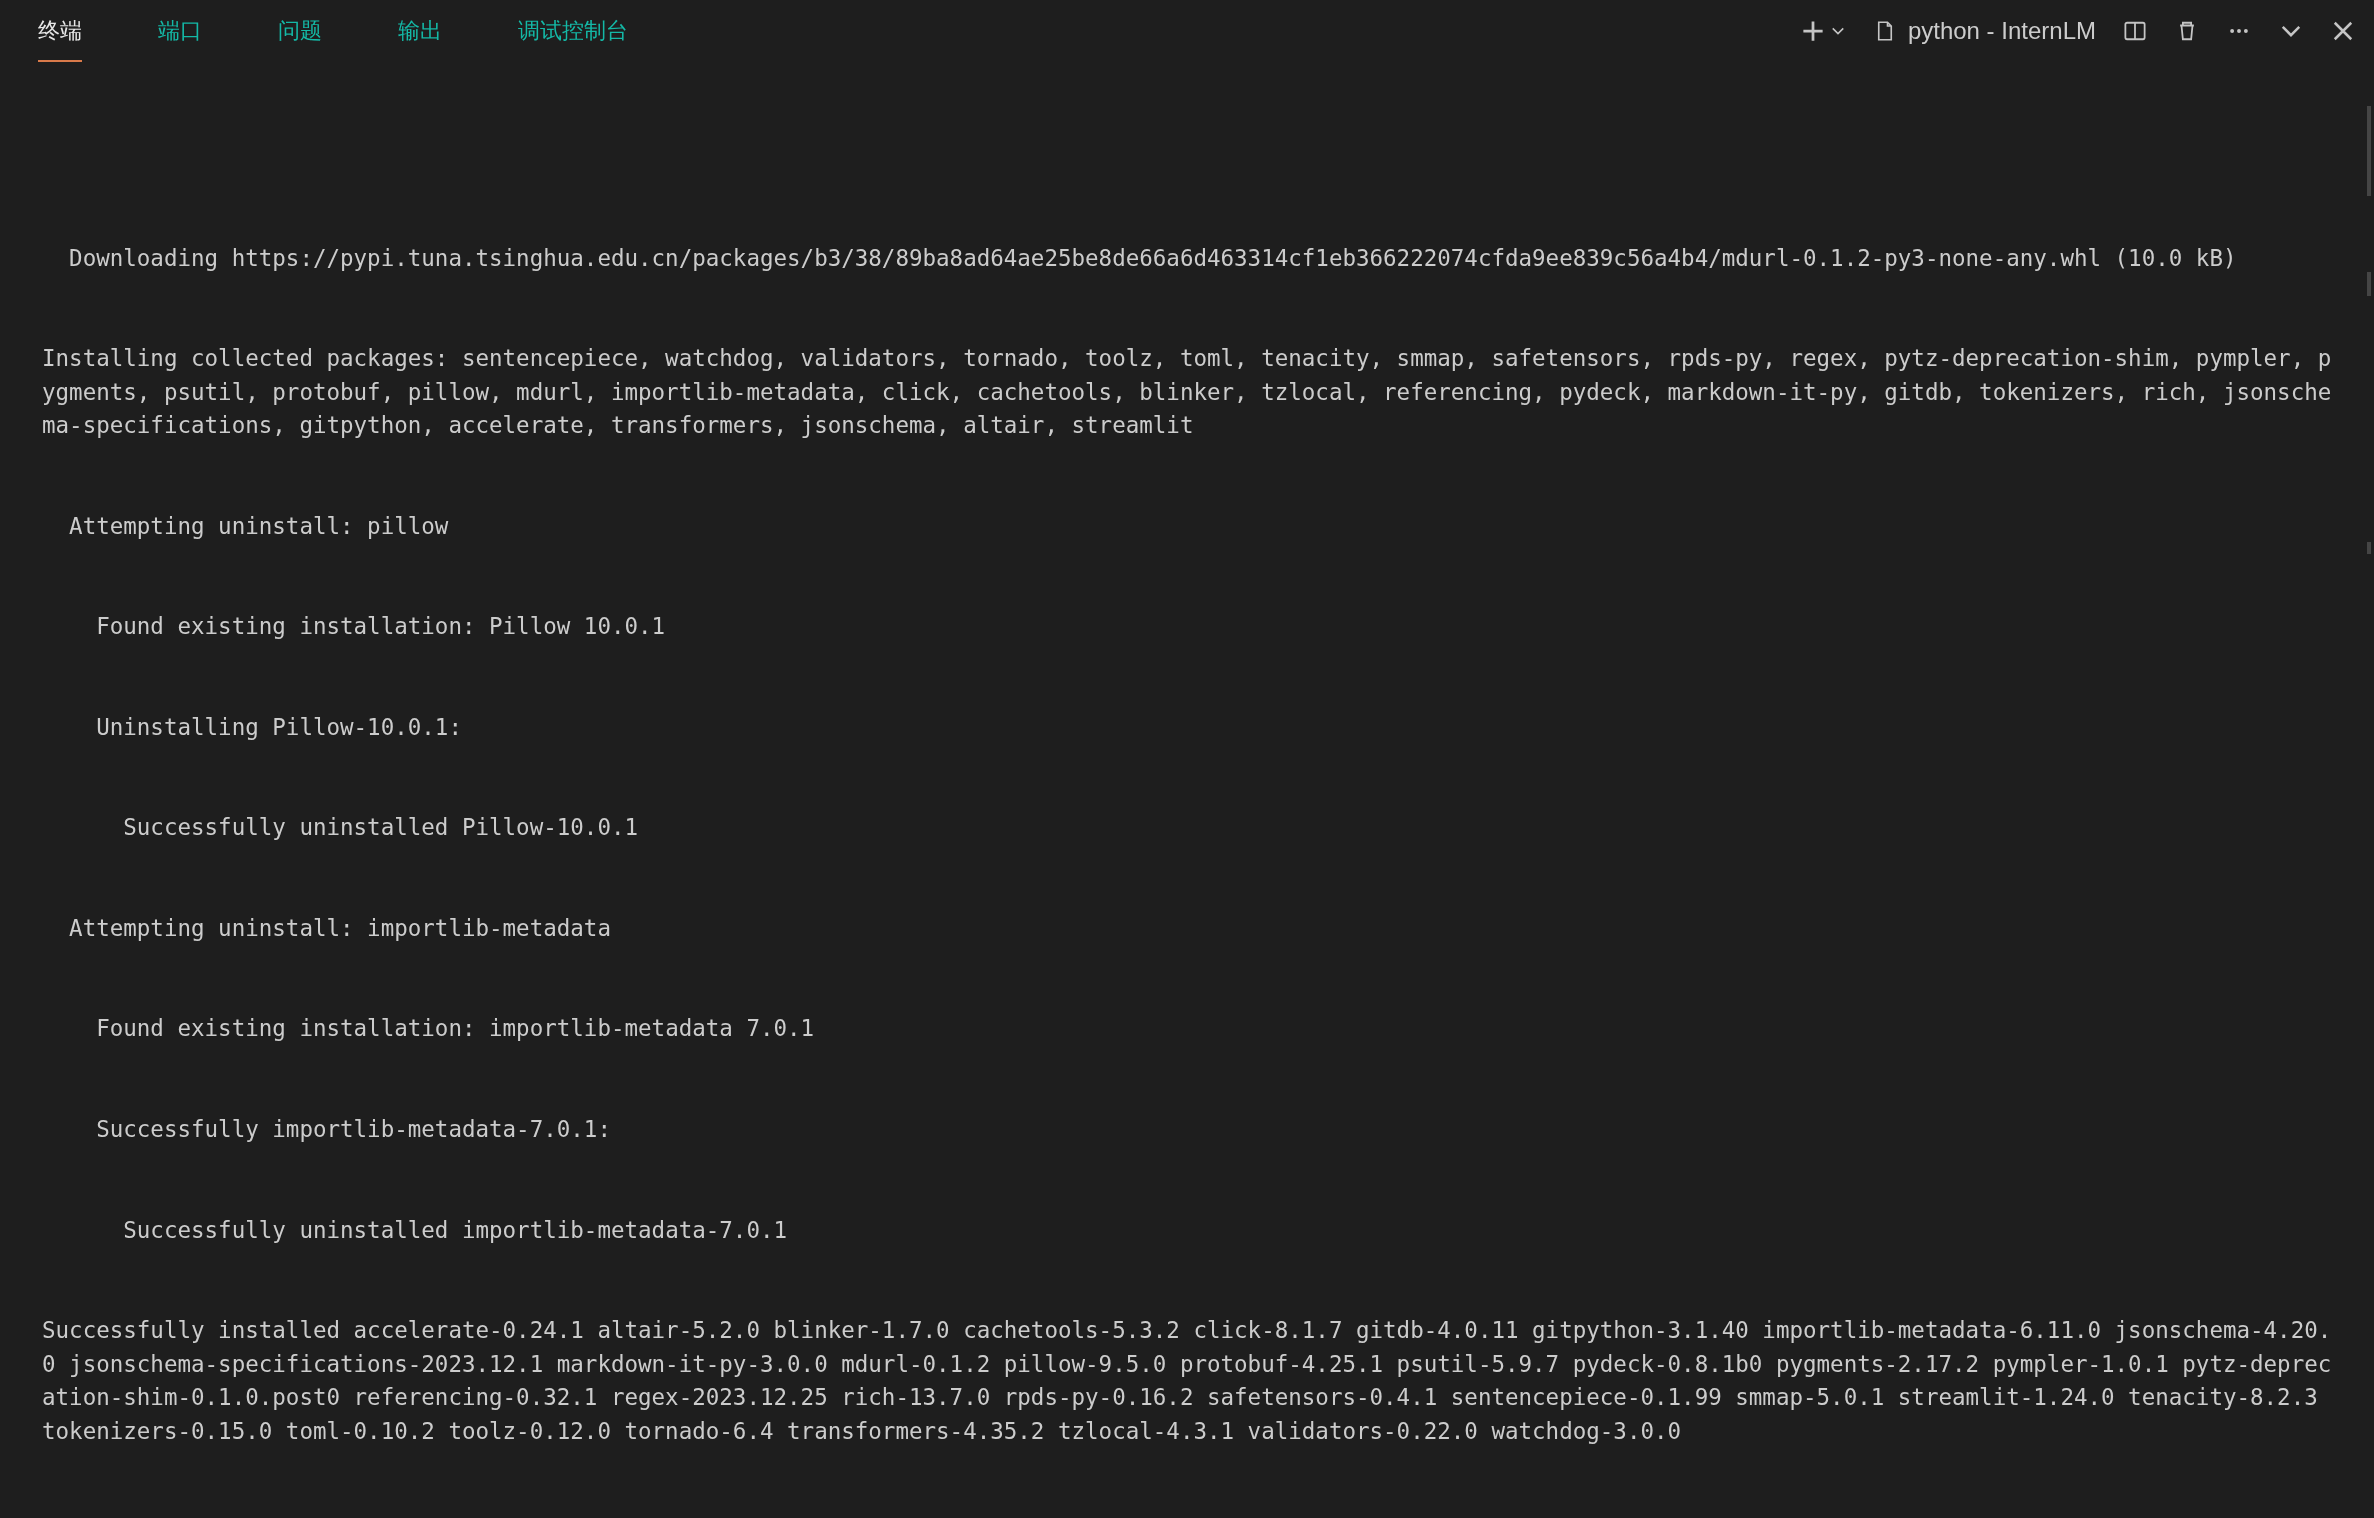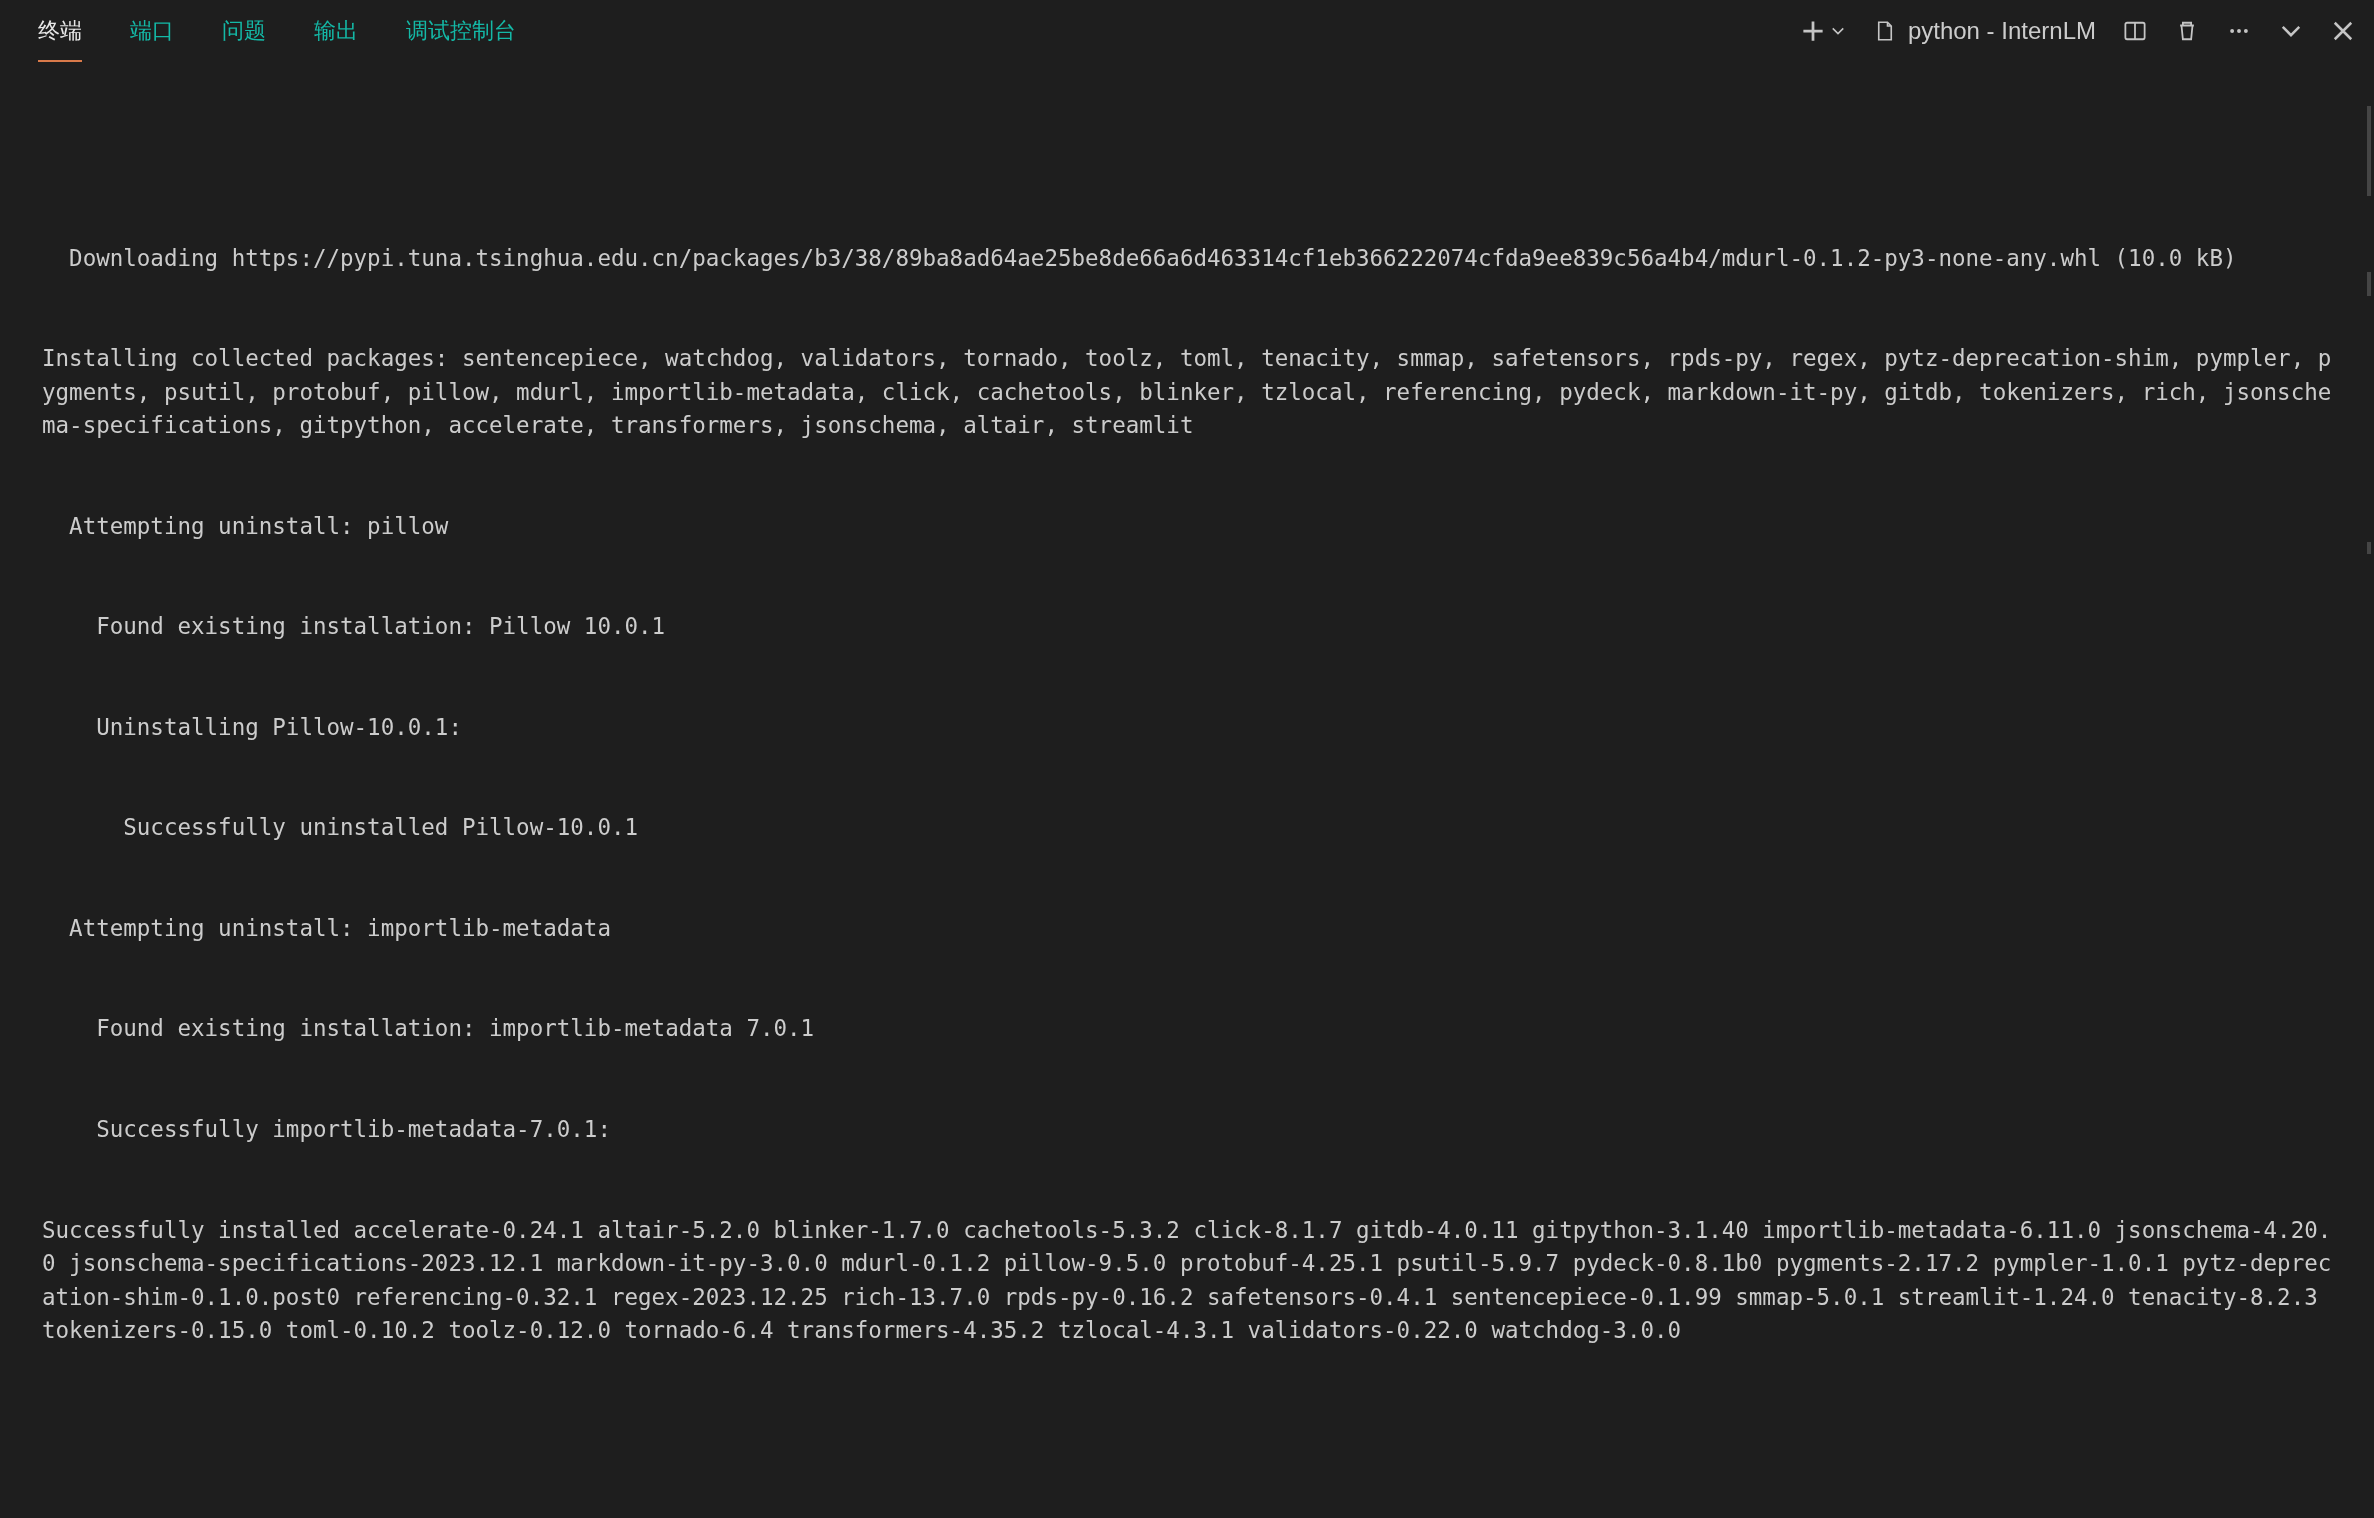--- a/index.html
+++ b/index.html
@@ -1,21 +1,21 @@
 <!DOCTYPE html>
 <html><head>
 <meta charset="utf-8">
 <style>
   * { margin: 0; padding: 0; box-sizing: border-box; }
   html, body { width: 100%; height: 100%; background: #1e1e1e; font-family: -apple-system, BlinkMacSystemFont, "Segoe UI", sans-serif; overflow: hidden; }
   
   .panel { display: flex; flex-direction: column; height: 100vh; width: 100vw; background: #1e1e1e; }
   
   .header { display: flex; align-items: center; justify-content: space-between; height: 62px; padding: 0 18px 0 38px; border-bottom: 0; }
-  .tabs { display: flex; gap: 48px; align-items: center; height: 100%; }
+  .tabs { display: flex; gap: 76px; align-items: center; height: 100%; }
   .tab { color: #14b8a6; font-size: 22px; cursor: pointer; height: 100%; display: flex; align-items: center; position: relative; }
   .tab.active { color: #e7e7e7; }
   .tab.active::after { content: ""; position: absolute; left: 0; right: 0; bottom: 0; height: 2px; background: #d97a4a; }
   
   .actions { display: flex; gap: 26px; align-items: center; color: #c5c5c5; }
   .action-icon { width: 26px; height: 26px; display: flex; align-items: center; justify-content: center; cursor: pointer; color: #c5c5c5; fill: currentColor; }
   .action-group { display: flex; align-items: center; gap: 4px; }
   .session-label { display: flex; align-items: center; gap: 10px; color: #cccccc; font-size: 24px; }
   
   .terminal-body { flex: 1; padding: 12px 32px 12px 42px; font-family: "Menlo", "Consolas", monospace; font-size: 22.5px; line-height: 1.49; color: #cccccc; white-space: pre-wrap; word-break: break-all; overflow: hidden; position: relative; }
@@ -92,20 +92,21 @@
     <div class="sb" style="top:480px;height:12px"></div>
     <div class="line">  Downloading https://pypi.tuna.tsinghua.edu.cn/packages/b3/38/89ba8ad64ae25be8de66a6d463314cf1eb366222074cfda9ee839c56a4b4/mdurl-0.1.2-py3-none-any.whl (10.0 kB)</div>
     <div class="line">Installing collected packages: sentencepiece, watchdog, validators, tornado, toolz, toml, tenacity, smmap, safetensors, rpds-py, regex, pytz-deprecation-shim, pympler, pygments, psutil, protobuf, pillow, mdurl, importlib-metadata, click, cachetools, blinker, tzlocal, referencing, pydeck, markdown-it-py, gitdb, tokenizers, rich, jsonschema-specifications, gitpython, accelerate, transformers, jsonschema, altair, streamlit</div>
     <div class="line">  Attempting uninstall: pillow</div>
     <div class="line">    Found existing installation: Pillow 10.0.1</div>
     <div class="line">    Uninstalling Pillow-10.0.1:</div>
     <div class="line">      Successfully uninstalled Pillow-10.0.1</div>
     <div class="line">  Attempting uninstall: importlib-metadata</div>
     <div class="line">    Found existing installation: importlib-metadata 7.0.1</div>
     <div class="line">    Successfully importlib-metadata-7.0.1:</div>
+    <div class="line">      Successfully uninstalled importlib-metadata-7.0.1</div>
     <div class="line">Successfully installed accelerate-0.24.1 altair-5.2.0 blinker-1.7.0 cachetools-5.3.2 click-8.1.7 gitdb-4.0.11 gitpython-3.1.40 importlib-metadata-6.11.0 jsonschema-4.20.0 jsonschema-specifications-2023.12.1 markdown-it-py-3.0.0 mdurl-0.1.2 pillow-9.5.0 protobuf-4.25.1 psutil-5.9.7 pydeck-0.8.1b0 pygments-2.17.2 pympler-1.0.1 pytz-deprecation-shim-0.1.0.post0 referencing-0.32.1 regex-2023.12.25 rich-13.7.0 rpds-py-0.16.2 safetensors-0.4.1 sentencepiece-0.1.99 smmap-5.0.1 streamlit-1.24.0 tenacity-8.2.3 tokenizers-0.15.0 toml-0.10.2 toolz-0.12.0 tornado-6.4 transformers-4.35.2 tzlocal-4.3.1 validators-0.22.0 watchdog-3.0.0</div>
     
 
     
 
     
     
     
     
 

